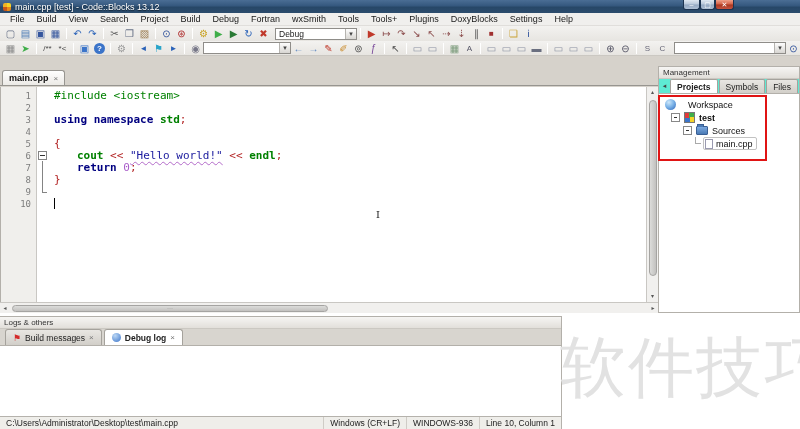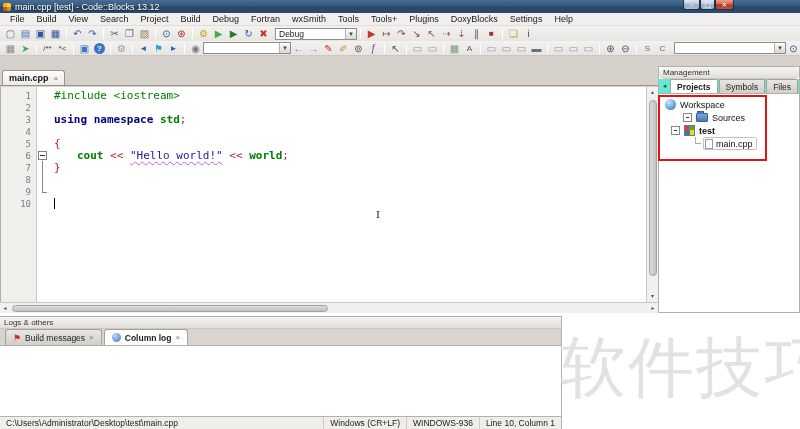--- a/index.html
+++ b/index.html
@@ -86,21 +86,21 @@
   .sbarrow { font-size:6px; color:#555; height:11px; line-height:11px; }
   .hscroll { position:absolute; left:0; top:232px; width:658px; height:11px; background:#f1f0ee;
     border-top:1px solid #c9c7c3; display:flex; align-items:center; }
   .hthumb { width:316px; height:7px; margin-left:2px; background:linear-gradient(#dcdcda,#c2c1bf);
     border:1px solid #a5a4a2; border-radius:4px; text-align:center; font-size:6px; line-height:5px; color:#777; }
 
   
   .mgmt { position:absolute; left:658px; top:66px; width:142px; height:247px; background:#fff;
     border:1px solid #b3b0aa; }
   .mgmt-head { height:12px; background:linear-gradient(#f6f5f3,#e2dfda); border-bottom:1px solid #cbc8c2;
-    font-size:8px; color:#333; padding-left:4px; line-height:12px;border-radius:6px; }
+    font-size:8px; color:#333; padding-left:4px; line-height:12px; }
   .mgmt-tabs { height:15px; background:#5eead4; display:flex; align-items:flex-end; overflow:hidden;
     border-bottom:1px solid #b3b0aa; }
   .mt-arrow { width:11px; font-size:7px; color:#444; text-align:center; line-height:14px; flex:0 0 auto; }
   .mtab { height:14px; font-size:8.5px; color:#222; padding:0 6px; line-height:14px;
     background:linear-gradient(#e8e6e2,#d2cfc9); border:1px solid #a5a29c; border-bottom:none;
     border-radius:2px 2px 0 0; margin-right:1px; flex:0 0 auto; white-space:nowrap; }
   .mtab.active { background:#fff; font-weight:bold; }
   .tree { padding-top:4px; }
   .trow { height:13px; display:flex; align-items:center; font-size:9px; color:#111; }
   .exp { width:9px; height:9px; border:1px solid #888; background:#fff; position:relative; flex:0 0 auto; }
@@ -307,21 +307,22 @@
         <span class="foldbox"></span>
         <span class="foldline"></span>
         <span class="foldcorner"></span>
       </div>
       <div class="codecol">
         <div class="cl"><span class="sg">#include &lt;iostream&gt;</span></div>
         <div class="cl"></div>
         <div class="cl"><span class="sk">using namespace </span><span class="sgb">std</span><span class="so">;</span></div>
         <div class="cl"></div>
         <div class="cl"><span class="so">{</span></div>
-        <div class="cl ind"><span class="sgb">cout</span><span class="so"> &lt;&lt; </span><span class="ss">"Hello world!"</span><span class="so"> &lt;&lt; </span><span class="sgb">world</span><span class="so">;</span></div>
+        <div class="cl ind"><span class="sgb">cout</span><span class="so"> &lt;&lt; </span><span class="ss">"Hello world!"</span><span class="so"> &lt;&lt; </span><span class="sgb">endl</span><span class="so">;</span></div>
+        <div class="cl ind"><span class="sk">return </span><span class="sn">0</span><span class="so">;</span></div>
         <div class="cl"><span class="so">}</span></div>
         <div class="cl"></div>
         <span class="caret"></span>
         <span class="ibeam">I</span>
       </div>
     </div>
 
     <div class="vscroll">
       <span class="sbarrow">▴</span>
       <span class="vthumb"></span>
@@ -337,33 +338,33 @@
   <div class="mgmt">
     <div class="mgmt-head">Management</div>
     <div class="mgmt-tabs">
       <span class="mt-arrow">◂</span>
       <span class="mtab active">Projects</span>
       <span class="mtab">Symbols</span>
       <span class="mtab">Files</span>
 
     </div>
     <div class="tree">
-      <div class="trow" style="padding-left:6px; gap:4px">
+      <div class="trow" style="padding-left:6px; gap:12px">
         <span class="globe"></span>
         <span>Workspace</span>
+      </div>
+      <div class="trow" style="padding-left:12px; gap:4px; font-weight:bold">
+        <span class="exp"></span>
+        <span class="prj"></span>
+        <span>test</span>
       </div>
       <div class="trow" style="padding-left:24px; gap:4px">
         <span class="exp"></span>
         <span class="folder"></span>
         <span>Sources</span>
-      </div>
-      <div class="trow" style="padding-left:12px; gap:4px; font-weight:bold">
-        <span class="exp"></span>
-        <span class="prj"></span>
-        <span>test</span>
       </div>
       <div class="trow" style="padding-left:36px">
         <span class="corner"></span>
         <span class="selbox">
           <span class="fileic"></span>
           <span>main.cpp</span>
         </span>
       </div>
     </div>
     <div class="redrect"></div>
@@ -372,21 +373,21 @@
   <div class="logs">
     <div class="logs-head">Logs &amp; others</div>
     <div class="logs-tabs">
       <span class="ltab">
         <span class="flagic">⚑</span>
         <span>Build messages</span>
         <span class="x">×</span>
       </span>
       <span class="ltab active">
         <span class="bubbleic"></span>
-        <span>Column log</span>
+        <span>Debug log</span>
         <span class="x">×</span>
       </span>
     </div>
     <div style="background:#fff; height:70px;"></div>
   </div>
 
   <div class="statusbar">
     <span class="scell path">C:\Users\Administrator\Desktop\test\main.cpp</span>
     <span class="scell">Windows (CR+LF)</span>
     <span class="scell">WINDOWS-936</span>

